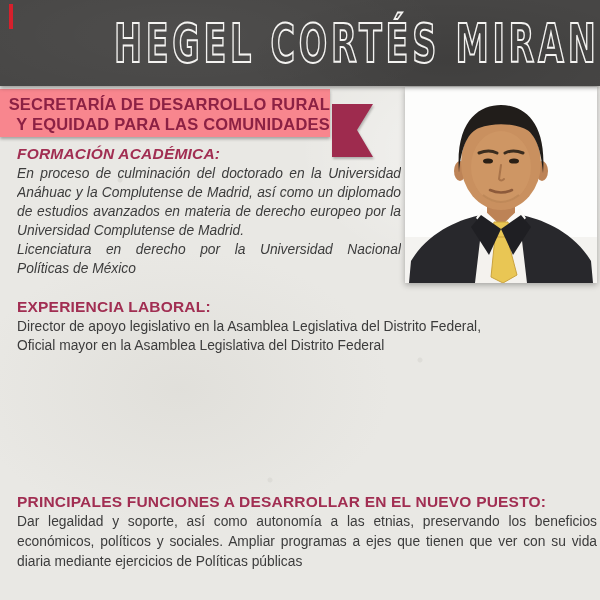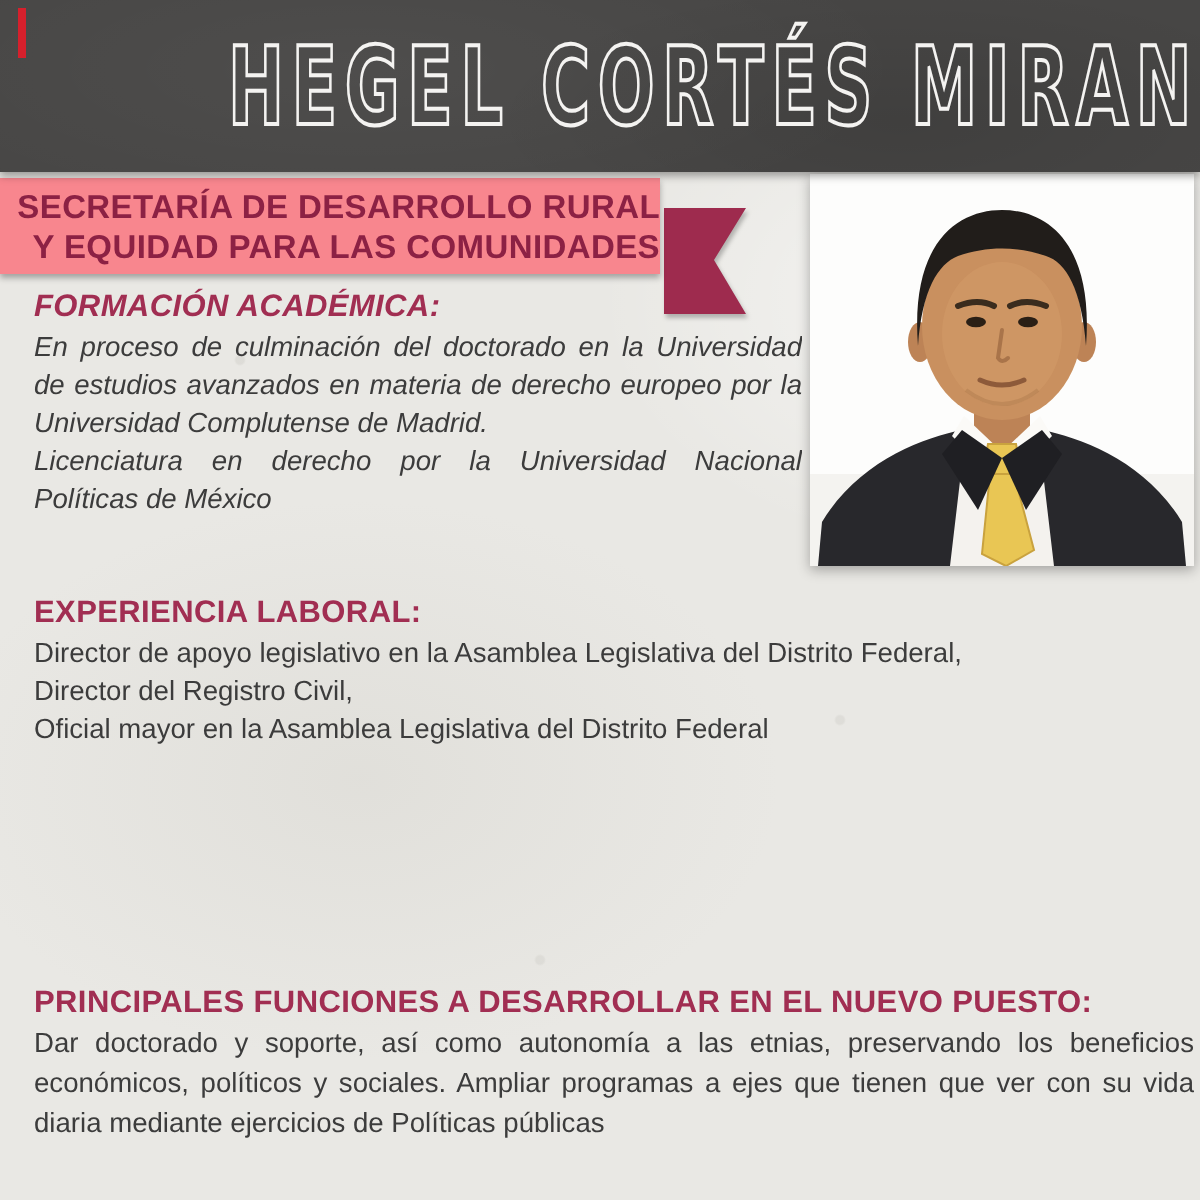--- a/index.html
+++ b/index.html
@@ -124,34 +124,34 @@
 
       <path d="M85,103 Q96,108 107,103" stroke="#8d5a3a" stroke-width="2.5" fill="none" stroke-linecap="round"></path>
 
       <path d="M78,108 Q96,122 114,108" stroke="#b07b4e" stroke-width="2" fill="none" opacity="0.5"></path>
     </svg>
   </div>
 
   <div class="section" id="sec1">
     <div class="heading">FORMACIÓN ACADÉMICA:</div>
     <div class="line just">En proceso de culminación del doctorado en la Universidad</div>
+    <div class="line just">Anáhuac y la Complutense de Madrid, así como un diplomado</div>
     <div class="line just">de estudios avanzados en materia de derecho europeo por la</div>
     <div class="line">Universidad Complutense de Madrid.</div>
     <div class="line just">Licenciatura en derecho por la Universidad Nacional</div>
     <div class="line">Políticas de México</div>
   </div>
 
   <div class="section" id="sec2">
     <div class="heading">EXPERIENCIA LABORAL:</div>
     <div class="line">Director de apoyo legislativo en la Asamblea Legislativa del Distrito Federal,</div>
-    <div class="line">Director del Registro Civil,</div>
     <div class="line">Oficial mayor en la Asamblea Legislativa del Distrito Federal</div>
   </div>
 
 
   <div class="section" id="sec4">
     <div class="heading">PRINCIPALES FUNCIONES A DESARROLLAR EN EL NUEVO PUESTO:</div>
-    <div class="line just">Dar doctorado y soporte, así como autonomía a las etnias, preservando los beneficios</div>
+    <div class="line just">Dar legalidad y soporte, así como autonomía a las etnias, preservando los beneficios</div>
     <div class="line just">económicos, políticos y sociales. Ampliar programas a ejes que tienen que ver con su vida</div>
     <div class="line">diaria mediante ejercicios de Políticas públicas</div>
   </div>
 
 </div>
 
 </body></html>

